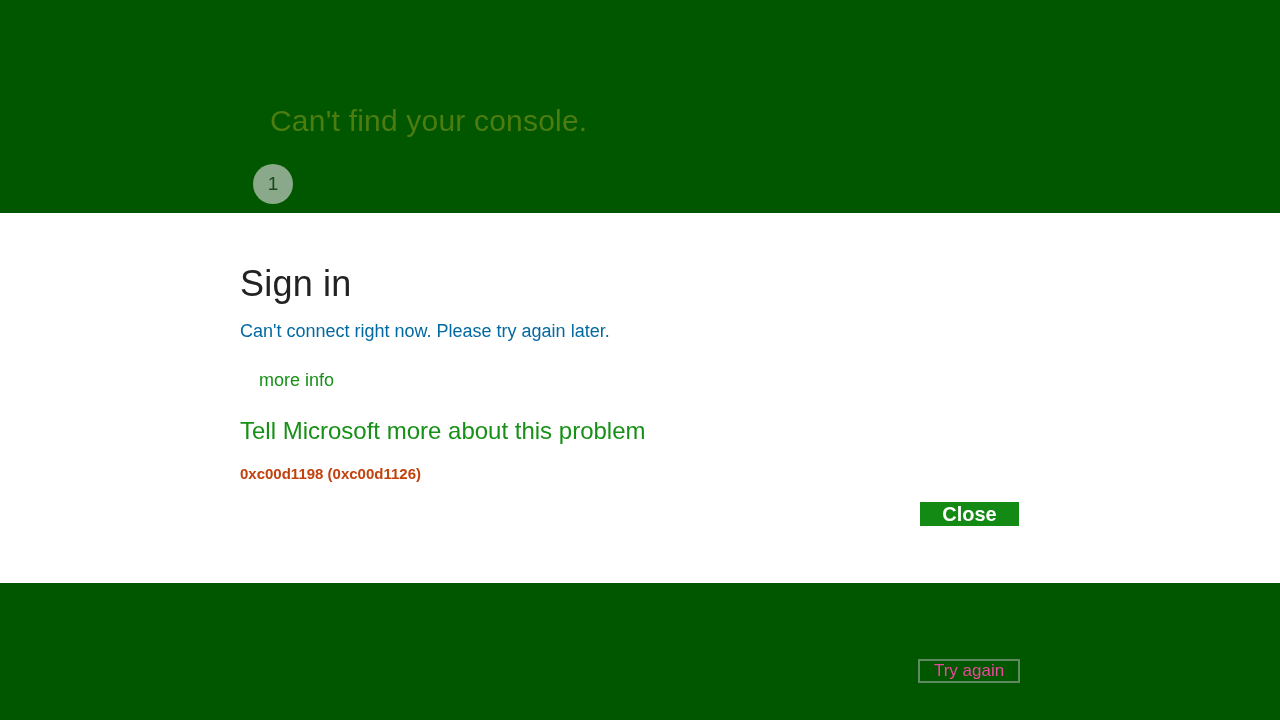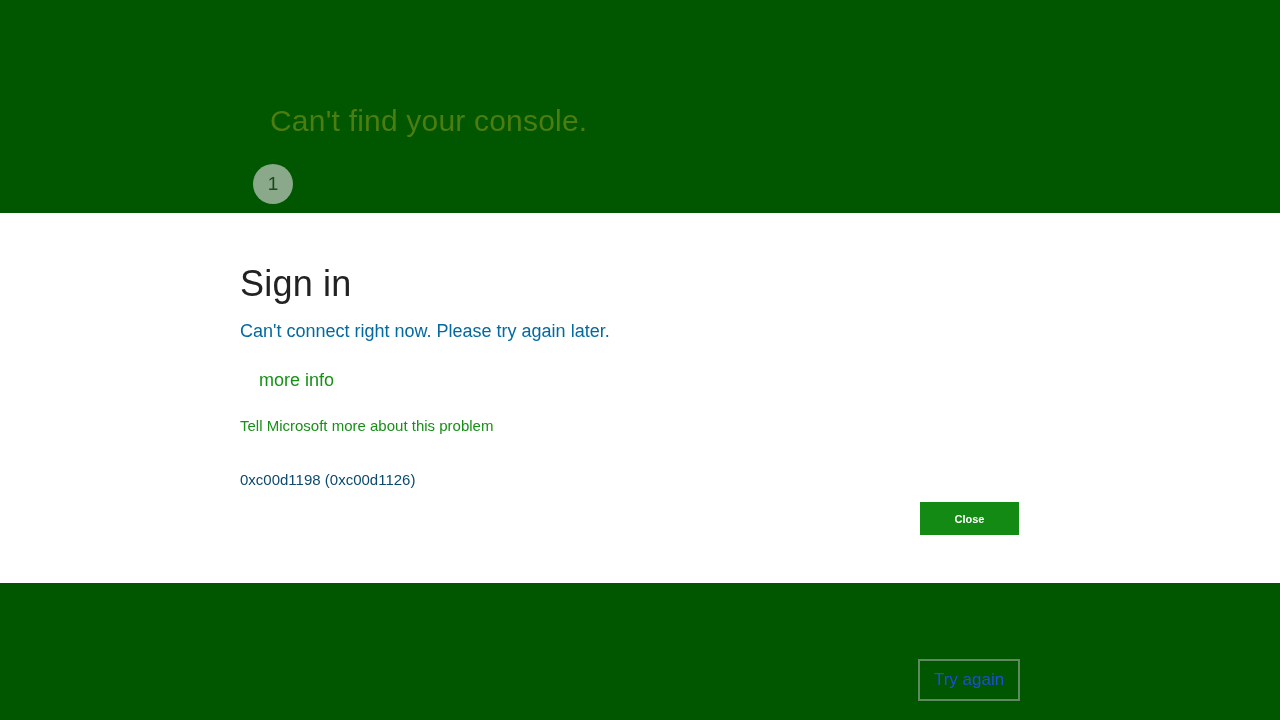--- a/index.html
+++ b/index.html
@@ -92,53 +92,54 @@
     }
     .more-info {
       margin-top: 28px;
       margin-left: 19px;
       font-size: 18px;
       color: #179017;
       display: inline-block;
     }
     .report-link {
       margin-top: 26px;
-      font-size: 15px;
+      font-size: 24px;
       color: #179017;
       display: inline-block;
       text-align: right;
     }
     .error-code {
-      margin-top: 36px;
+      margin-top: 20px;
       font-size: 15px;
-      color: #0c4a6e;
+      color: #c2410c;
+      font-weight: bold;
     }
     .close-btn {
       position: absolute;
       top: 289px;
       left: 920px;
       width: 99px;
-      height: 33px;
+      height: 24px;
       background: #138a13;
       border: none;
       color: #fff;
-      font-size: 11px;
+      font-size: 20px;
       font-weight: 600;
       font-family: inherit;
       cursor: pointer;
     }
     .try-again-btn {
       position: absolute;
       top: 659px;
       left: 918px;
       width: 102px;
-      height: 42px;
+      height: 24px;
       background: transparent;
       border: 2px solid #5f8a5f;
-      color: #1d4ed8;
+      color: #ec4899;
       font-size: 17px;
       font-weight: 400;
       font-family: inherit;
       cursor: pointer;
     }
   </style>
 </head>
 <body>
 
 <div class="bg-top"></div>

